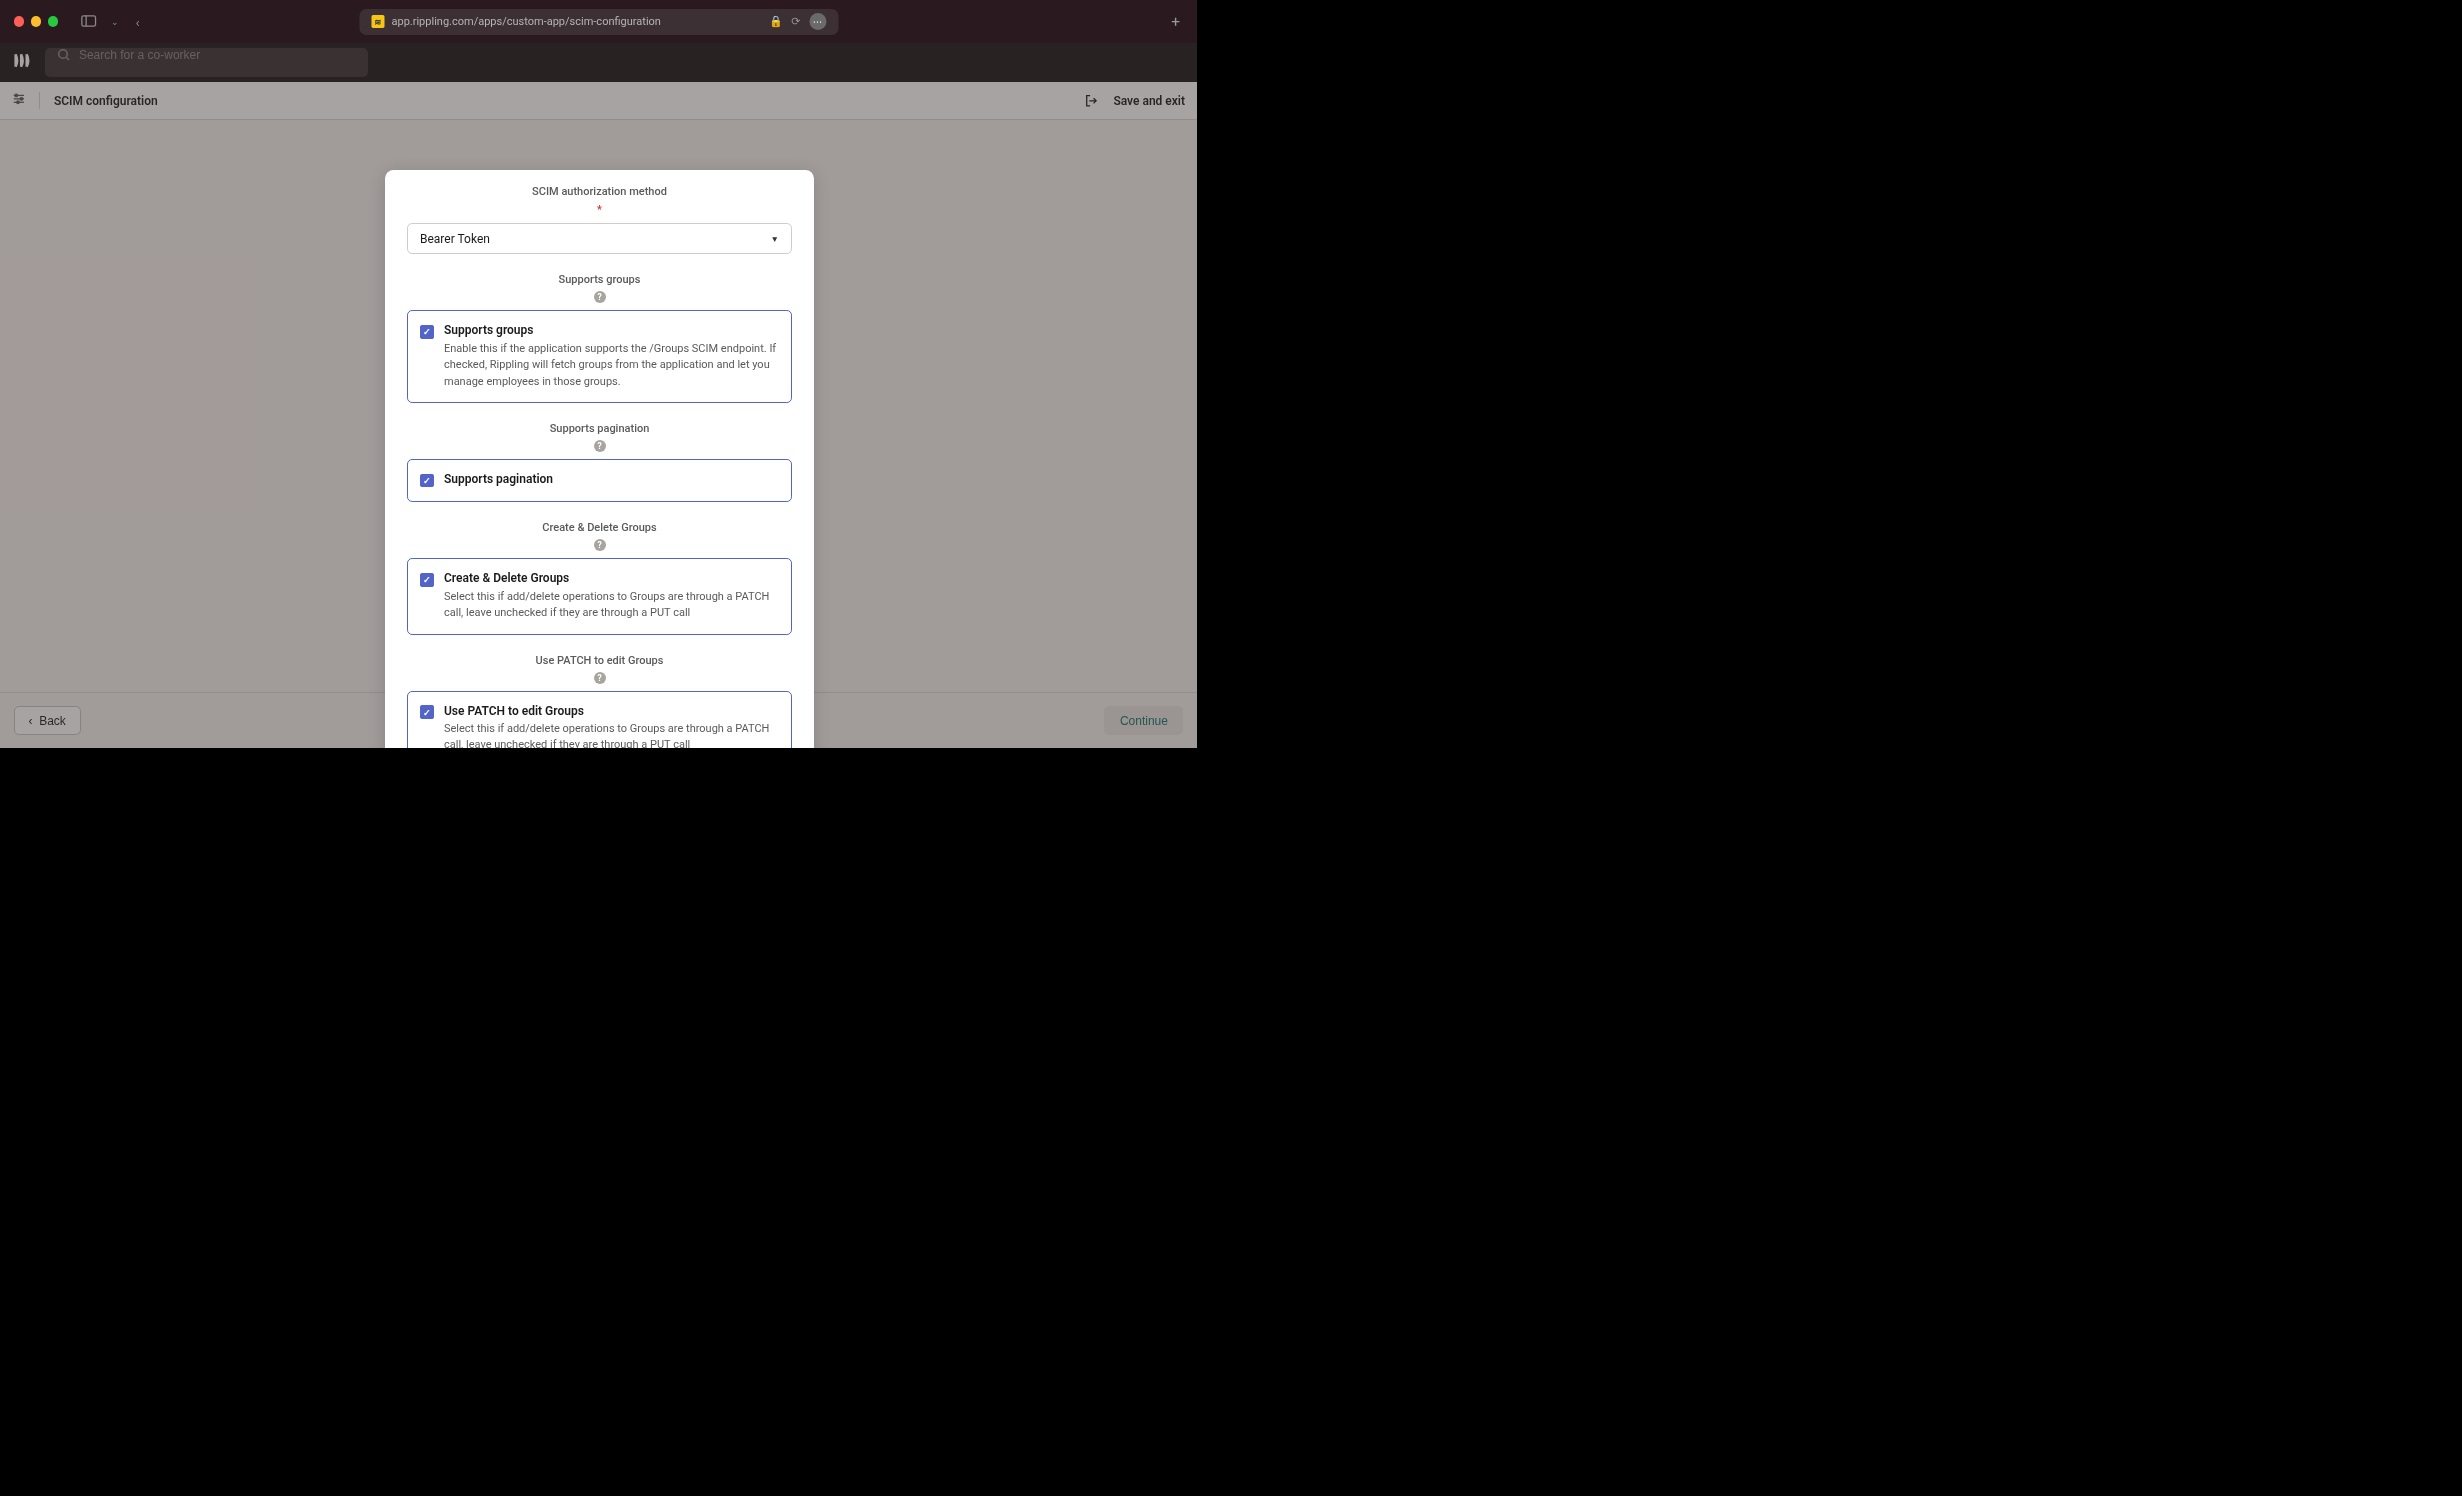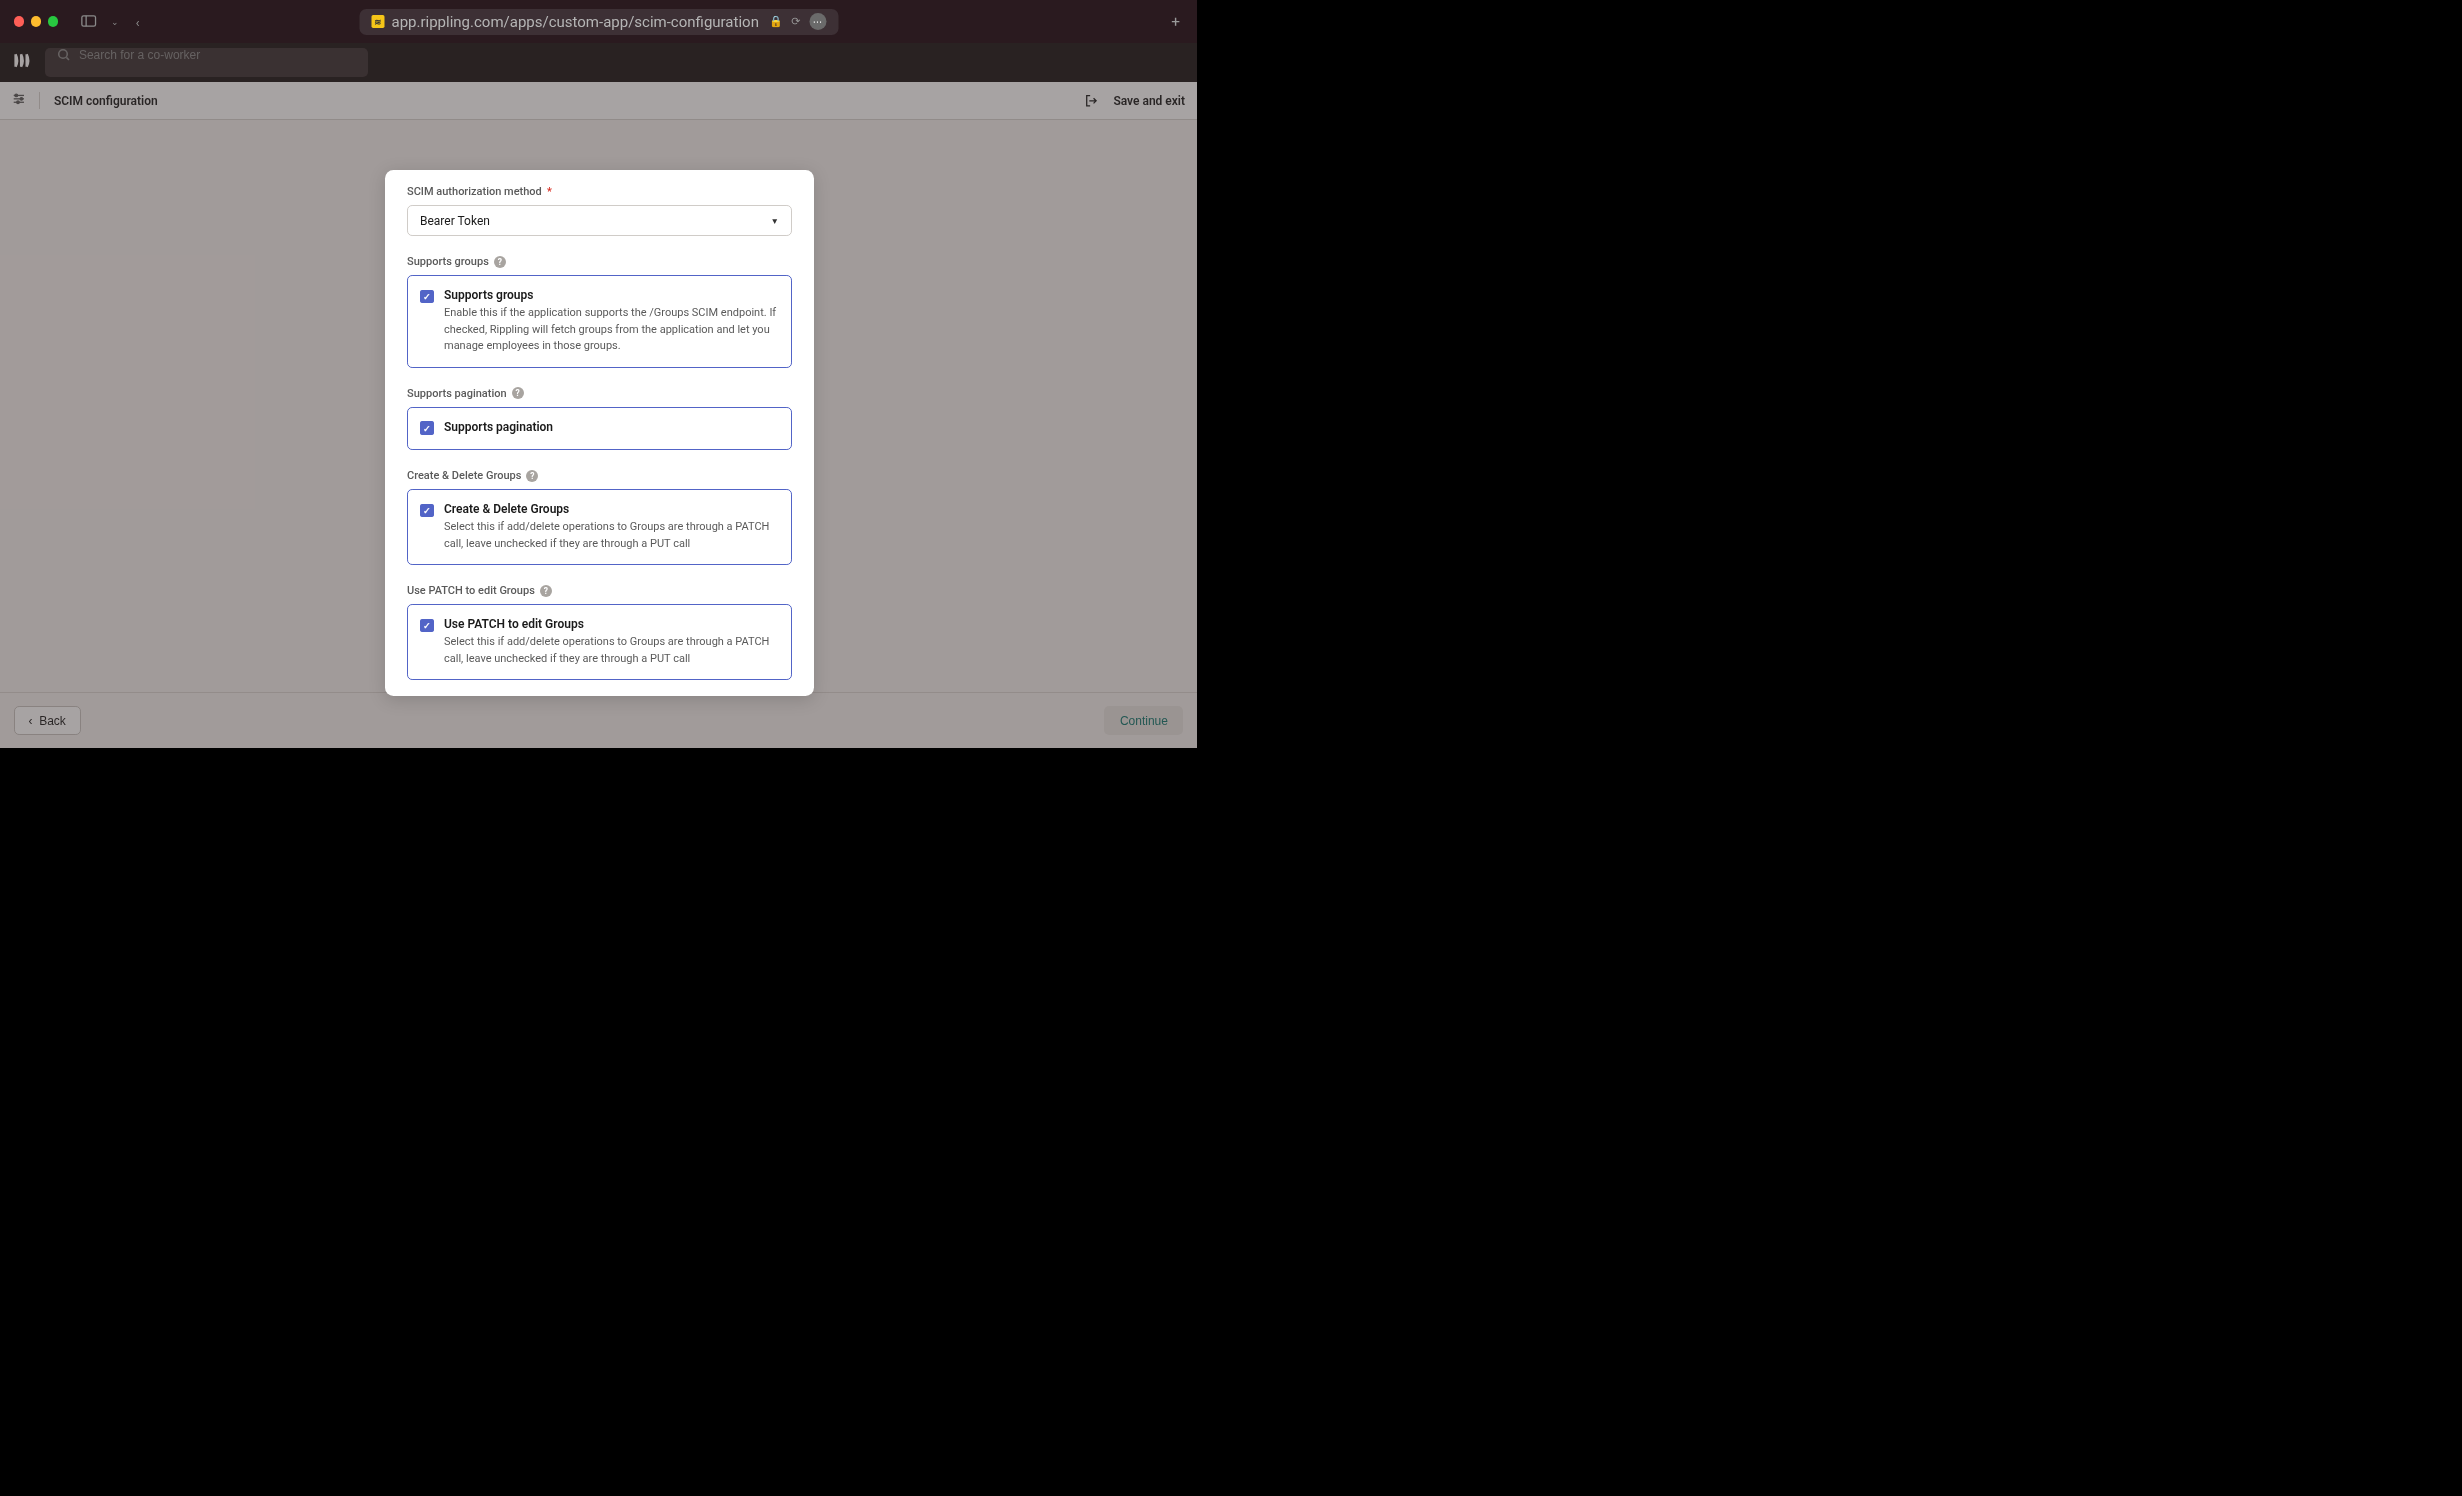--- a/index.html
+++ b/index.html
@@ -41,21 +41,21 @@
       margin: 0 auto;
       position: absolute;
       left: 50%;
       transform: translateX(-50%);
     }
     .url-favicon {
       width: 13.7px; height: 13.7px; background: #f5c518;
       border-radius: 1.7px; display: flex; align-items: center; justify-content: center;
       font-size: 8.5px; font-weight: bold; color: #333;
     }
-    .url-text { color: #b5b5b5; font-size: 15px; flex: 1; }
+    .url-text { color: #b5b5b5; font-size: 11px; flex: 1; }
     .url-icons { display: flex; gap: 8.5px; align-items: center; margin-left: auto; }
     .lock-icon, .reload-icon { color: #9a9a9a; font-size: 11px; }
     .more-icon {
       width: 17px; height: 17px; border-radius: 50%;
       background: #6a6a6a; color: #fff; display: flex;
       align-items: center; justify-content: center; font-size: 9.4px;
     }
     .plus-icon { color: #9a9a9a; font-size: 15.4px; position: absolute; right: 17px; }
     
     
@@ -108,21 +108,21 @@
     .page-title { font-size: 12px; font-weight: 600; color: #1a1a1a; }
     .save-exit {
       display: flex; align-items: center; gap: 15px;
       font-size: 12px; font-weight: 600; color: #1a1a1a;
       cursor: pointer;
     }
     
     .form-group { margin-bottom: 19px; }
     .form-label {
       font-size: 11px; color: #5a5a5a; font-weight: 500;
-      margin-bottom: 6.8px; display: flex; align-items: center; gap: 5.1px;
+      margin-bottom: 6.8px; display: flex; align-items: center; gap: 5.1px; flex-direction: column;
     }
     .required { color: #d93025; }
     .help-icon {
       width: 12px; height: 12px; border-radius: 50%;
       background: #a8a4a0; color: #fff; font-size: 8.5px;
       display: inline-flex; align-items: center; justify-content: center;
       font-weight: bold;
     }
     
     .select-box {

